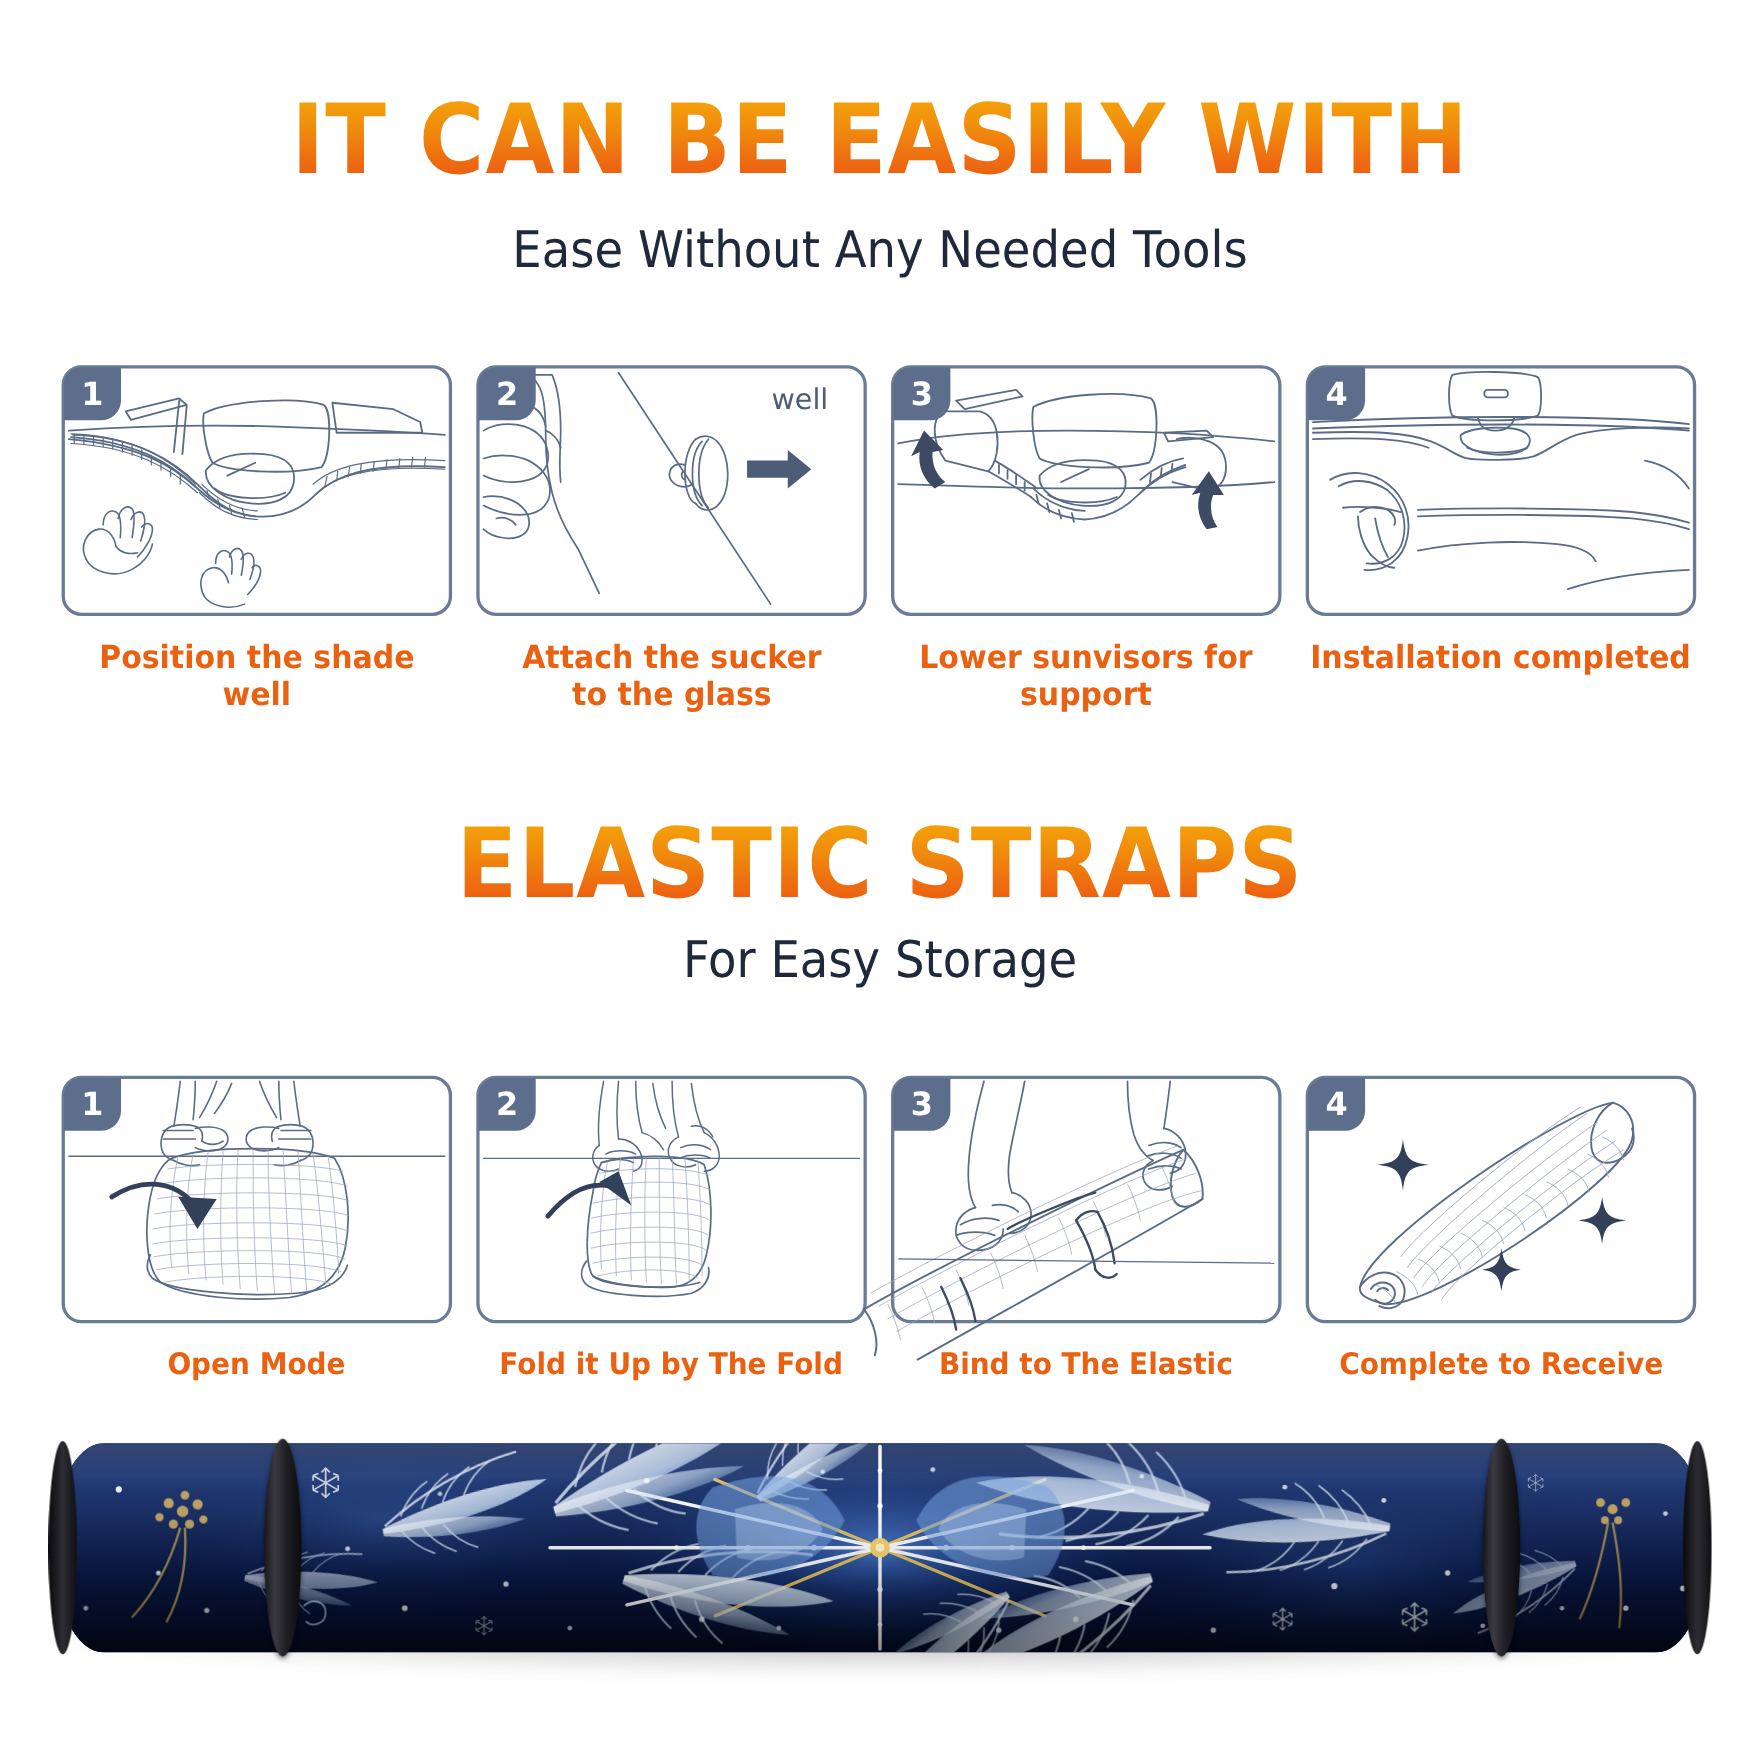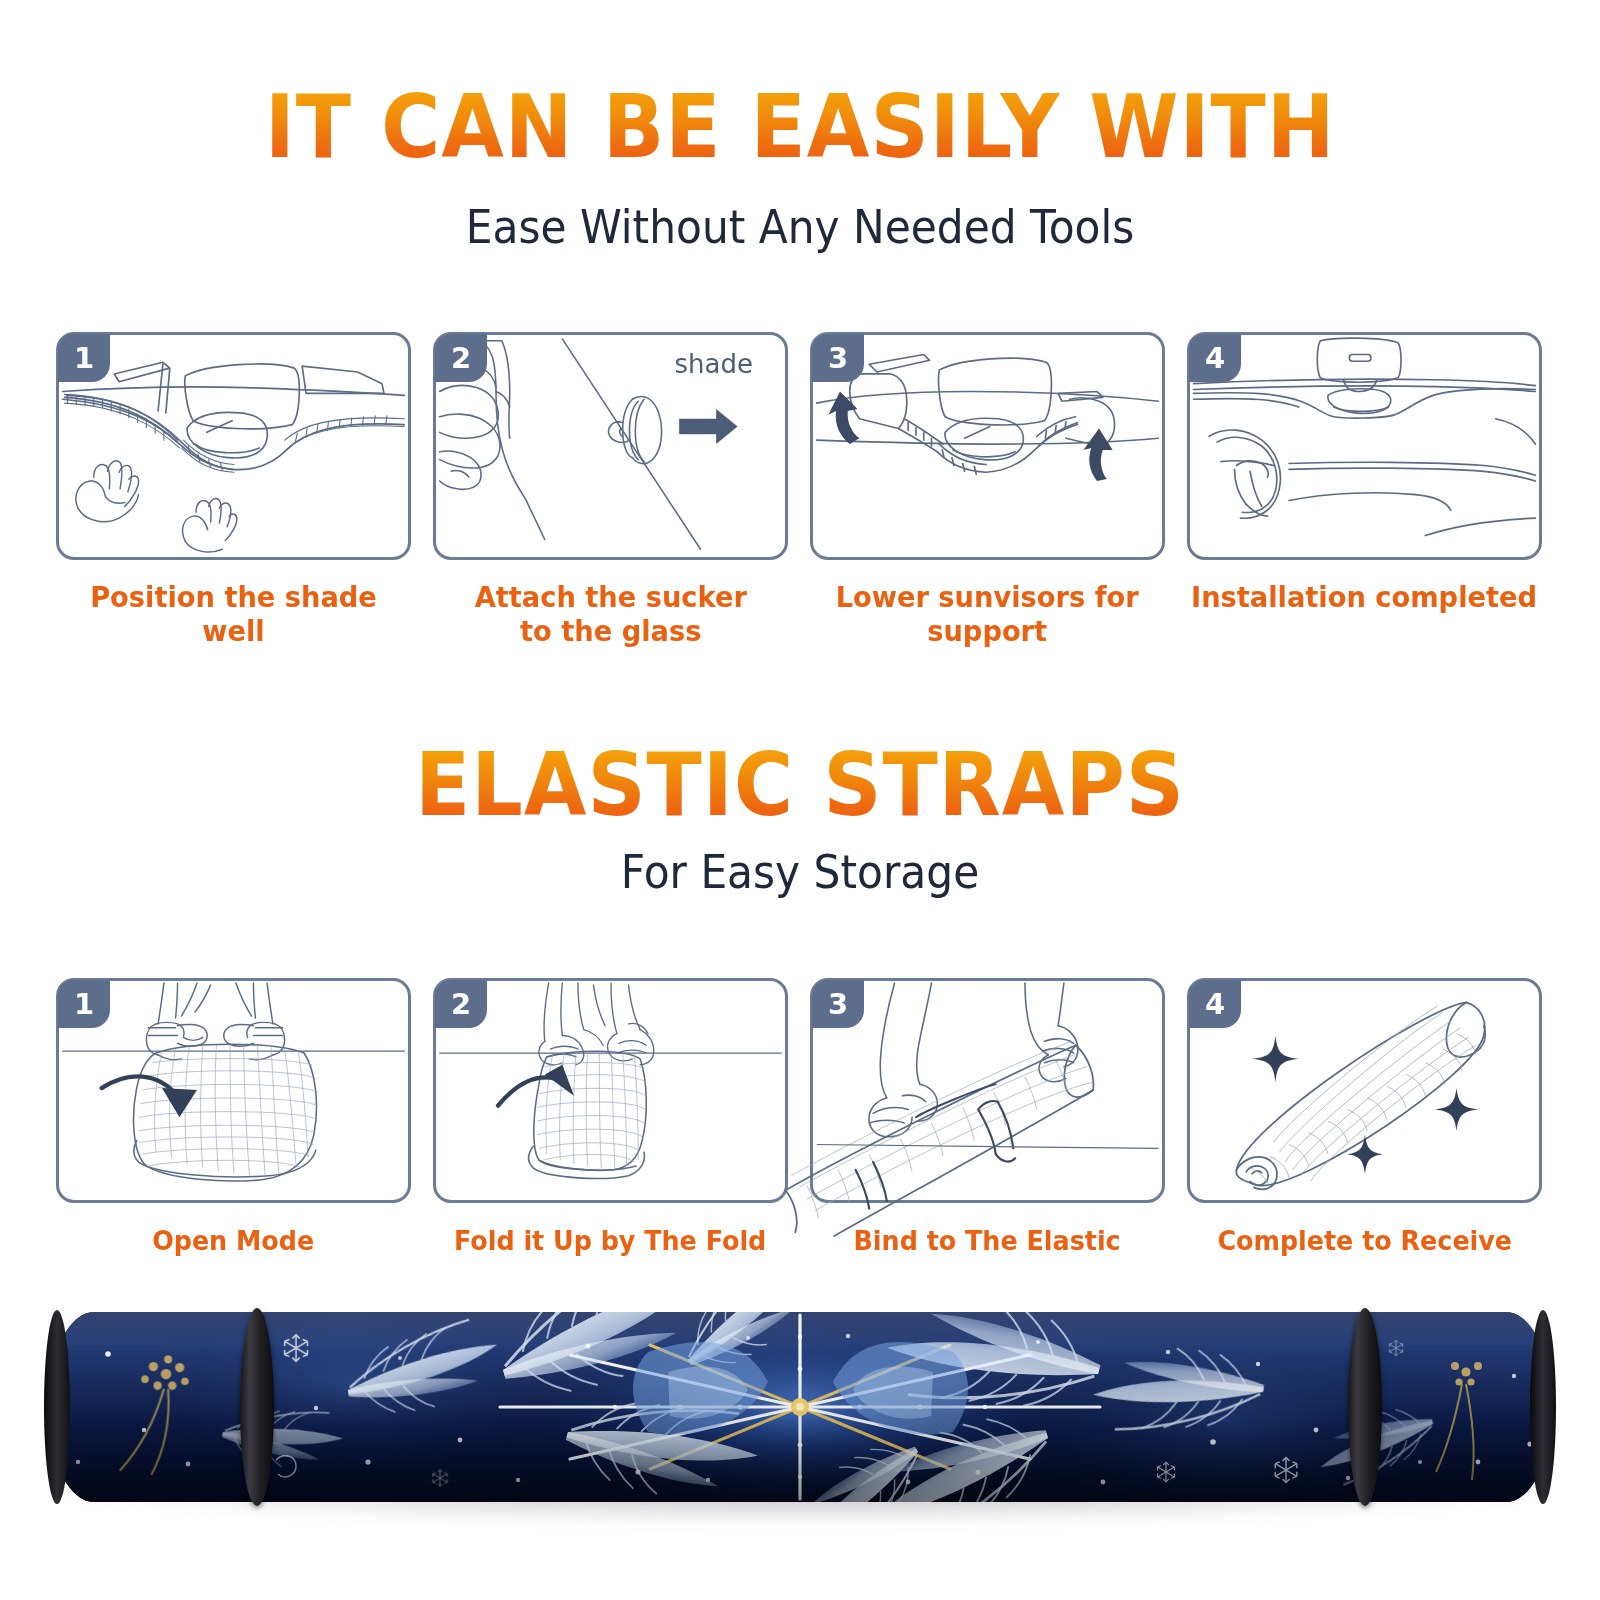--- a/index.html
+++ b/index.html
@@ -220,21 +220,21 @@
             <path d="M206 68 C200 74 197 85 197 98 C197 112 200 122 206 128"></path>
             <path d="M212 66 C206 73 203 85 203 98 C203 112 206 124 212 130"></path>
             <path d="M190 90 C184 88 178 90 176 96 C174 102 178 108 186 110 C190 111 194 110 197 108"></path>
             <path d="M188 96 C186 99 187 103 190 104"></path>
           </g>
           <g fill="#4d5c77">
             <path d="M248 86 L286 86 L286 76 L308 94 L286 112 L286 102 L248 102 Z"></path>
           </g>
         </svg>
       </div>
-      <div class="glass-label">shade</div>
+      <div class="glass-label">well</div>
       <div class="badge">2</div>
     </div>
     <div class="caption">Attach the sucker
 to the glass</div>
   </div>
 
   <div class="step">
     <div class="card">
       <div class="card-clip">
         <svg class="sketch" viewBox="0 0 355 228">

